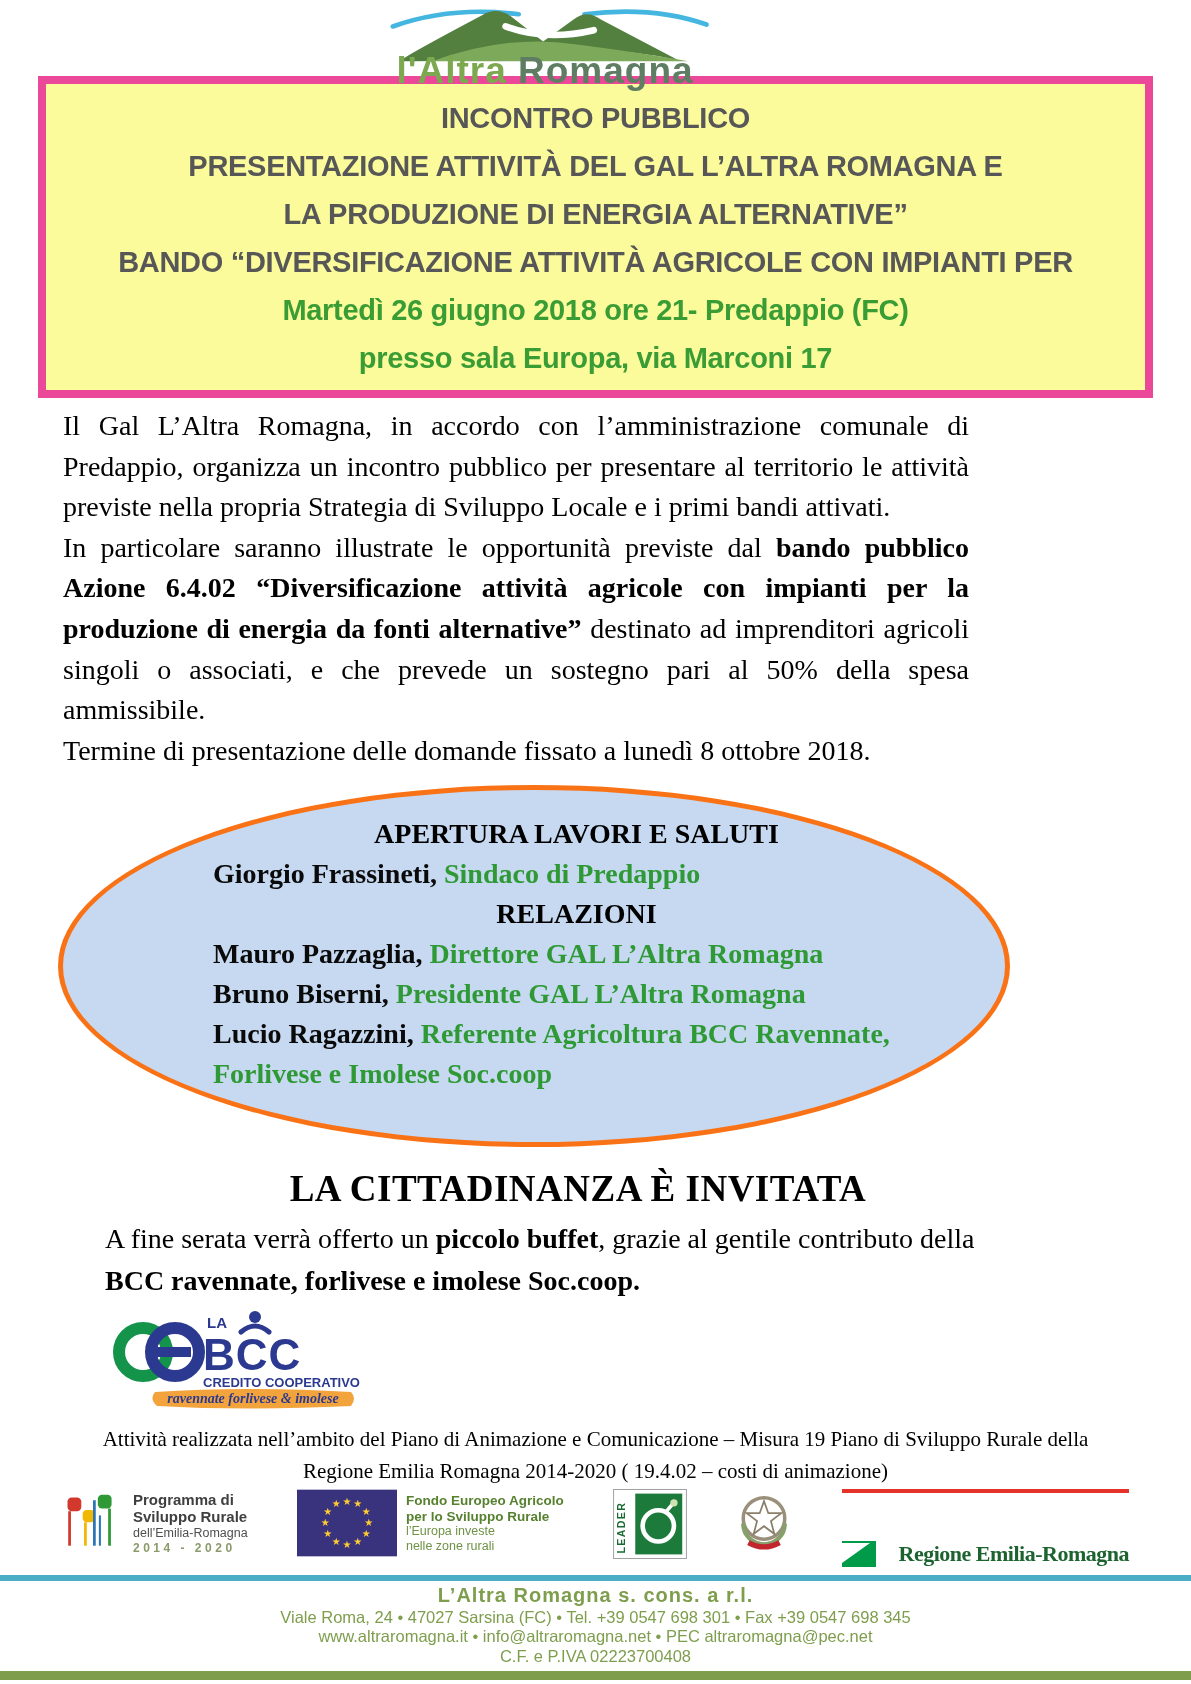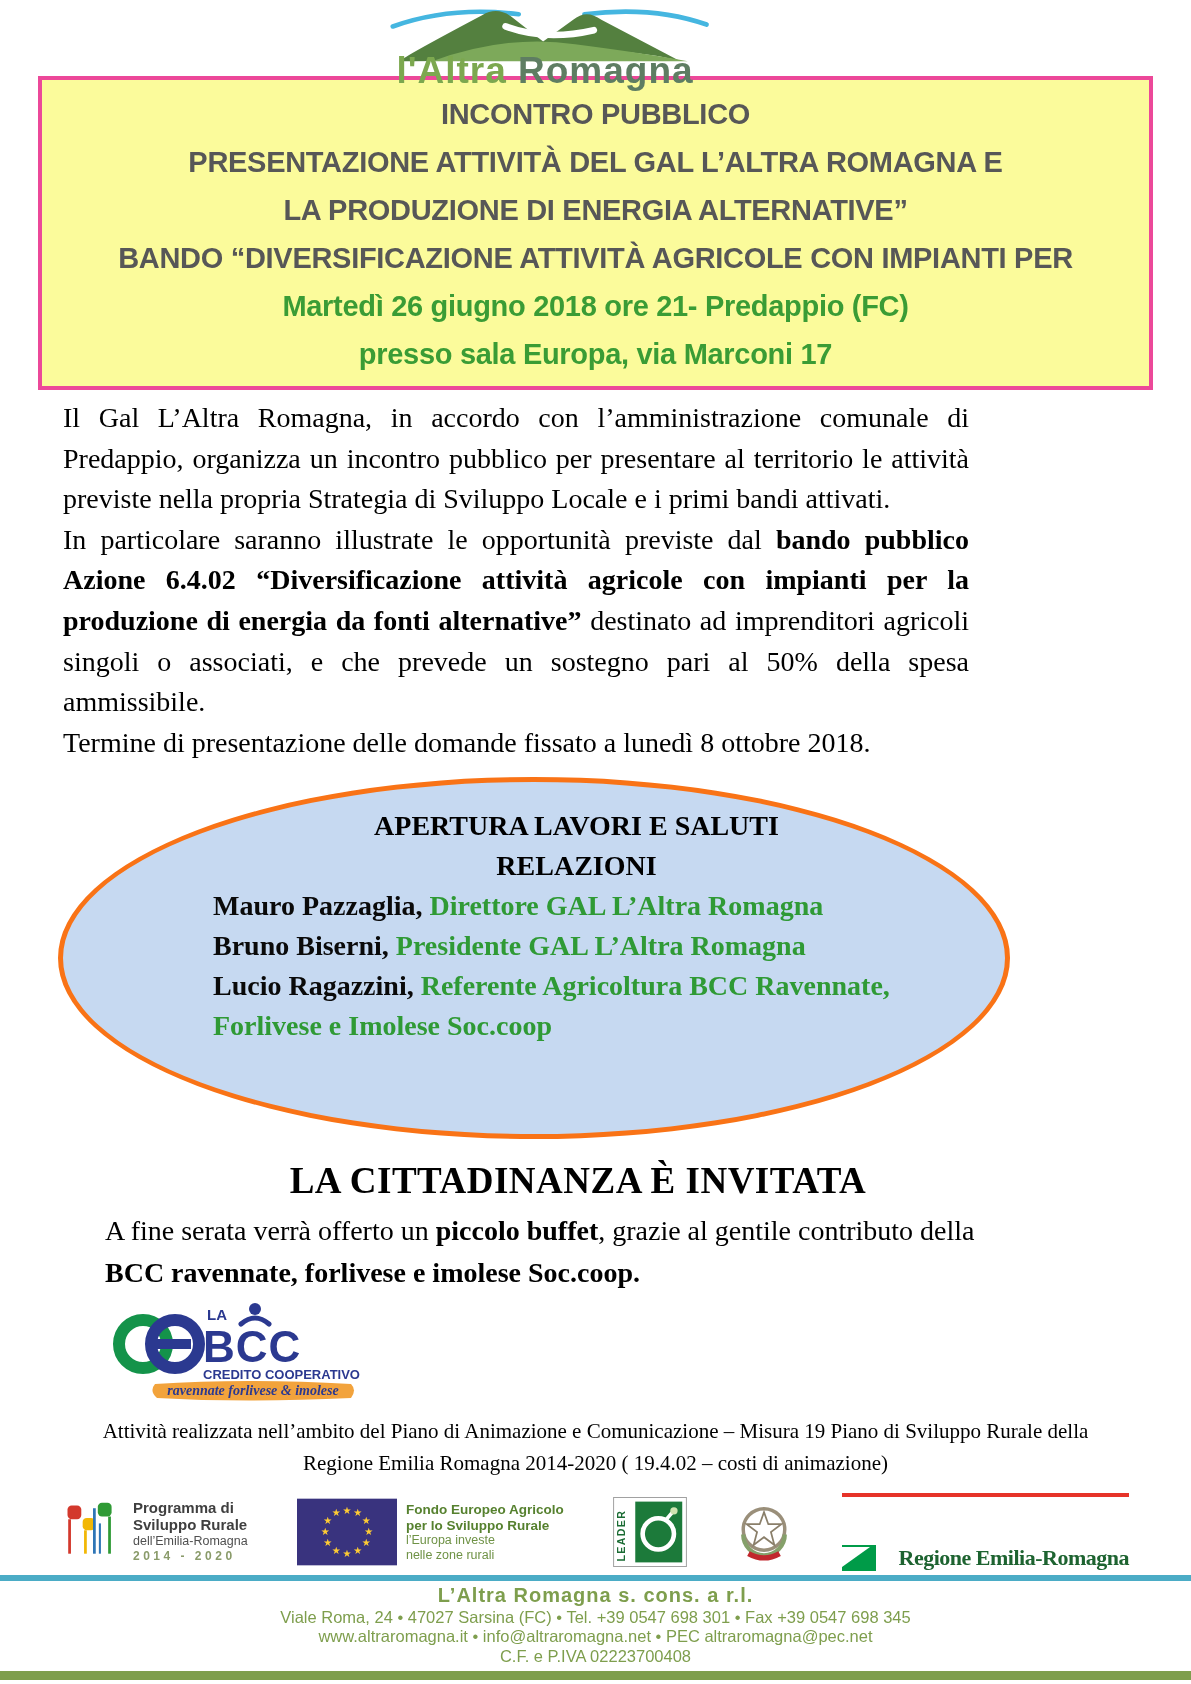--- a/index.html
+++ b/index.html
@@ -12,21 +12,21 @@
 
   
   .brand { position:absolute; top:2px; left:360px; width:370px; text-align:center; z-index:3; }
   .brand svg { display:block; margin:0 auto; }
   .brand-text { margin-top:-14px; font-family:"Liberation Sans", sans-serif; font-weight:bold; font-size:37px; letter-spacing:1px; }
   .brand-text .w1 { color:#7CA84F; }
   .brand-text .w2 { color:#5E7D62; }
 
   
   .header-box {
-    margin:76px 38px 0 38px; background:#FBFB9B; border:4px solid #ec4899;
+    margin:76px 38px 0 38px; background:#FBFB9B; border:8px solid #ec4899;
     text-align:center; padding:10px 10px 8px 10px;
     font-family:"Liberation Sans", sans-serif; font-weight:bold;
   }
   .hb-line { font-size:29px; line-height:48px; letter-spacing:-0.3px; white-space:nowrap; }
   .hb-gray  { color:#575757; }
   .hb-green { color:#3A9C35; }
 
   
   .content { margin:8px 0 0 63px; width:906px; font-size:28px; line-height:1.45; }
   .body-p { margin:0; }
@@ -51,21 +51,21 @@
   .buffet { margin:8px 0 0 105px; width:906px; font-size:28px; line-height:1.5; }
 
   
   .bcc { margin:4px 0 0 105px; width:260px; }
 
   
   .note { margin:10px auto 0 auto; width:1020px; text-align:center; font-size:21px; line-height:1.5; }
 
   
   .bottom-zone { position:absolute; left:0; right:0; bottom:0; }
-  .logos { display:flex; align-items:center; justify-content:space-between; padding:0 62px; height:86px; }
+  .logos { display:flex; align-items:flex-start; justify-content:space-between; padding:0 62px; height:86px; }
   .logo-block { display:flex; align-items:center; gap:9px; }
   .psr-text { font-family:"Liberation Sans", sans-serif; color:#3F3F3F; line-height:1.12; }
   .psr-text .b { font-weight:bold; font-size:15px; }
   .psr-text .s { font-size:12.5px; color:#4F4F4F; }
   .psr-text .yrs { font-size:12px; font-weight:bold; letter-spacing:3.5px; color:#8A9B6A; margin-top:2px; }
   .eu-text { font-family:"Liberation Sans", sans-serif; line-height:1.15; }
   .eu-text .b { font-weight:bold; font-size:13.5px; color:#56812F; }
   .eu-text .s { font-size:12.5px; color:#6F9246; }
   .rer { font-family:"Liberation Serif", serif; }
   .rer .redline { height:4px; background:#E63329; margin-bottom:4px; }
@@ -107,20 +107,21 @@
   </section>
 
   <main class="content">
     <p class="body-p just"><span>Il Gal L’Altra Romagna, in accordo con l’amministrazione comunale di Predappio, organizza un incontro pubblico per presentare al territorio le attività previste nella propria Strategia di Sviluppo Locale e i primi bandi attivati.</span></p>
     <p class="body-p just"><span>In particolare saranno illustrate le opportunità previste dal </span><b>bando pubblico Azione 6.4.02 “Diversificazione attività agricole con impianti per la produzione di energia da fonti alternative”</b><span> destinato ad imprenditori agricoli singoli o associati, e che prevede un sostegno pari al 50% della spesa ammissibile.</span></p>
     <p class="body-p"><span>Termine di presentazione delle domande fissato a lunedì 8 ottobre 2018.</span></p>
   </main>
 
   <div class="ellipse">
     <div class="e-head">APERTURA LAVORI E SALUTI</div>
+    <div class="e-line"><b class="nm">Giorgio Frassineti,</b><b class="rl"> Sindaco di Predappio</b></div>
     <div class="e-head">RELAZIONI</div>
     <div class="e-line"><b class="nm">Mauro Pazzaglia,</b><b class="rl"> Direttore GAL L’Altra Romagna</b></div>
     <div class="e-line"><b class="nm">Bruno Biserni,</b><b class="rl"> Presidente GAL L’Altra Romagna</b></div>
     <div class="e-line"><b class="nm">Lucio Ragazzini,</b><b class="rl"> Referente Agricoltura BCC Ravennate, Forlivese e Imolese Soc.coop</b></div>
   </div>
 
   <h2 class="invite">LA CITTADINANZA È INVITATA</h2>
   <p class="buffet"><span>A fine serata verrà offerto un </span><b>piccolo buffet</b><span>, grazie al gentile contributo della </span><b>BCC ravennate, forlivese e imolese Soc.coop.</b></p>
 
   <div class="bcc">

